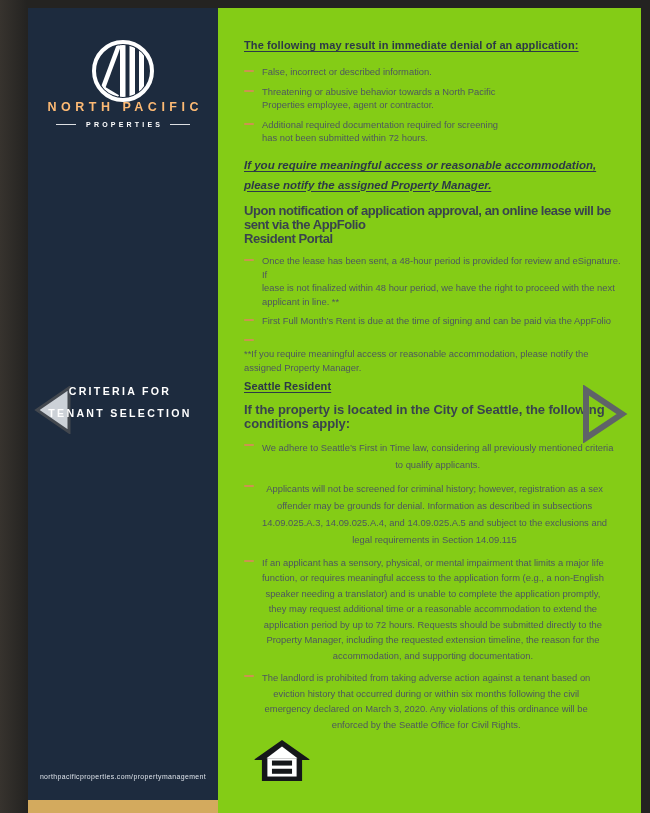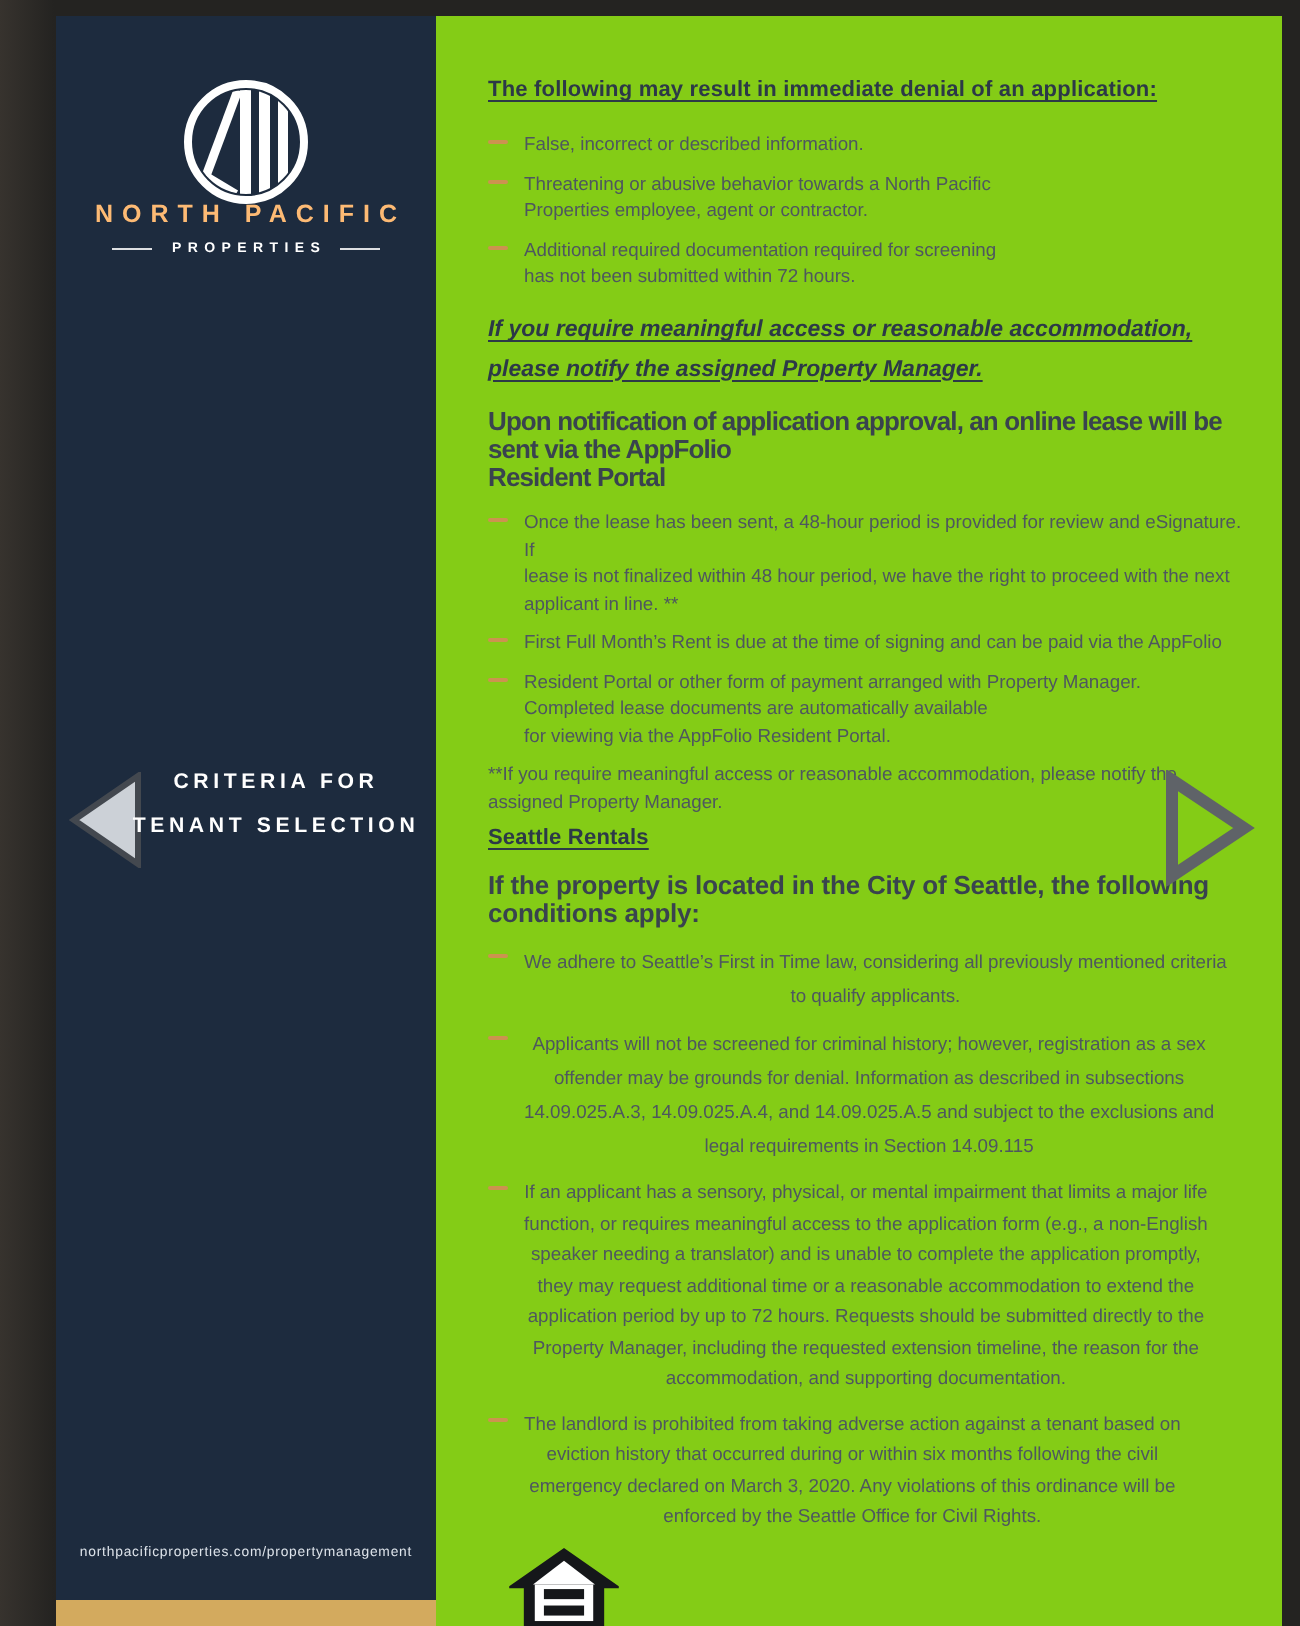--- a/index.html
+++ b/index.html
@@ -19,21 +19,21 @@
 
   
   .sidebar{width:190px;flex-shrink:0;background:var(--navy);position:relative;}
   .logo-wrap{position:absolute;top:30px;left:0;width:100%;display:flex;justify-content:center;}
   .brand1{position:absolute;top:92px;left:0;width:100%;text-align:center;color:#fdba74;
     font-size:12.5px;font-weight:bold;letter-spacing:4.5px;text-indent:4.5px;}
   .brand2{position:absolute;top:113px;left:0;width:100%;display:flex;align-items:center;
     justify-content:center;gap:7px;}
   .brand2 .rule{width:20px;height:1px;background:rgba(255,255,255,.85);}
   .brand2 .txt{color:#fff;font-size:7px;font-weight:bold;letter-spacing:3.2px;text-indent:3.2px;}
-  .crit{position:absolute;top:372px;left:34px;width:152px;text-align:center;color:#fff;
+  .crit{position:absolute;top:372px;left:16px;width:152px;text-align:center;color:#fff;
     font-size:10.6px;font-weight:bold;letter-spacing:2.3px;line-height:22px;white-space:pre-line;}
   .prev-arrow{position:absolute;left:5px;top:378px;cursor:pointer;}
   .side-url{position:absolute;top:765px;left:0;width:100%;text-align:center;
     font-size:6.9px;letter-spacing:.4px;color:#dde3ea;cursor:pointer;}
   .goldbar{position:absolute;bottom:0;left:0;width:100%;height:13px;background:var(--gold);}
 
   
   .content{flex:1;background:#84cc16;position:relative;padding:30px 14px 0 26px;}
   .h{font-size:11px;font-weight:bold;color:var(--heading);line-height:15px;
     text-decoration:underline;text-underline-offset:2px;letter-spacing:.1px;}
@@ -142,30 +142,27 @@
 applicant in line. **</span>
         </div>
 
         <div class="bullet">
           <span class="dash"></span>
           <span class="btext">First Full Month’s Rent is due at the time of signing and can be paid via the AppFolio</span>
         </div>
 
         <div class="bullet">
           <span class="dash"></span>
-          <span class="btext">Resident Portal or other form of payment arranged with Property Manager.
-Completed lease documents are automatically available
-for viewing via the AppFolio Resident Portal.</span>
         </div>
       </div>
 
     <div class="footnote">**If you require meaningful access or reasonable accommodation, please notify the
 assigned Property Manager.</div>
 
-    <div class="h h-seattle">Seattle Rentals</div>
+    <div class="h h-seattle">Seattle Resident</div>
     <div class="intro s-intro">If the property is located in the City of Seattle, the following conditions apply:</div>
 
     <div class="list sb">
 
         <div class="bullet">
           <span class="dash"></span>
           <span class="btext">We adhere to Seattle’s First in Time law, considering all previously mentioned criteria
 to qualify applicants.</span>
         </div>
 

